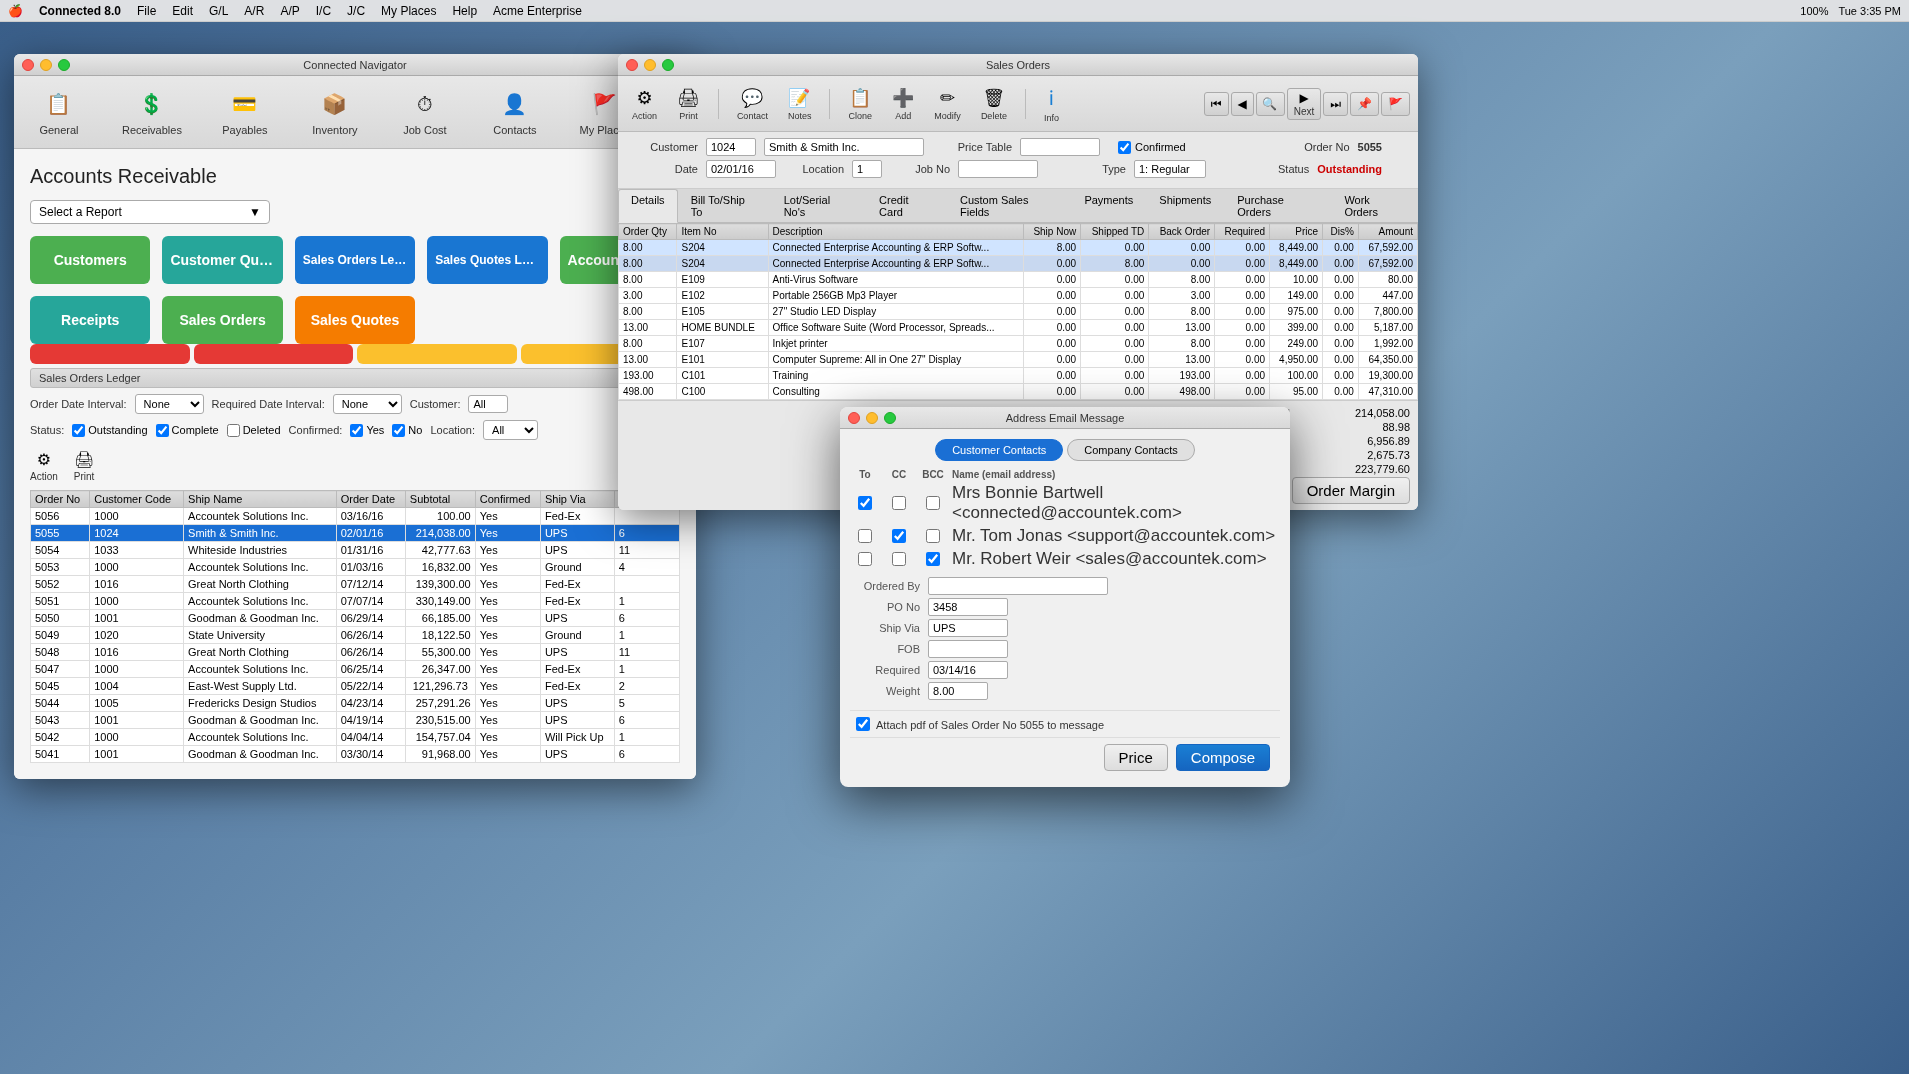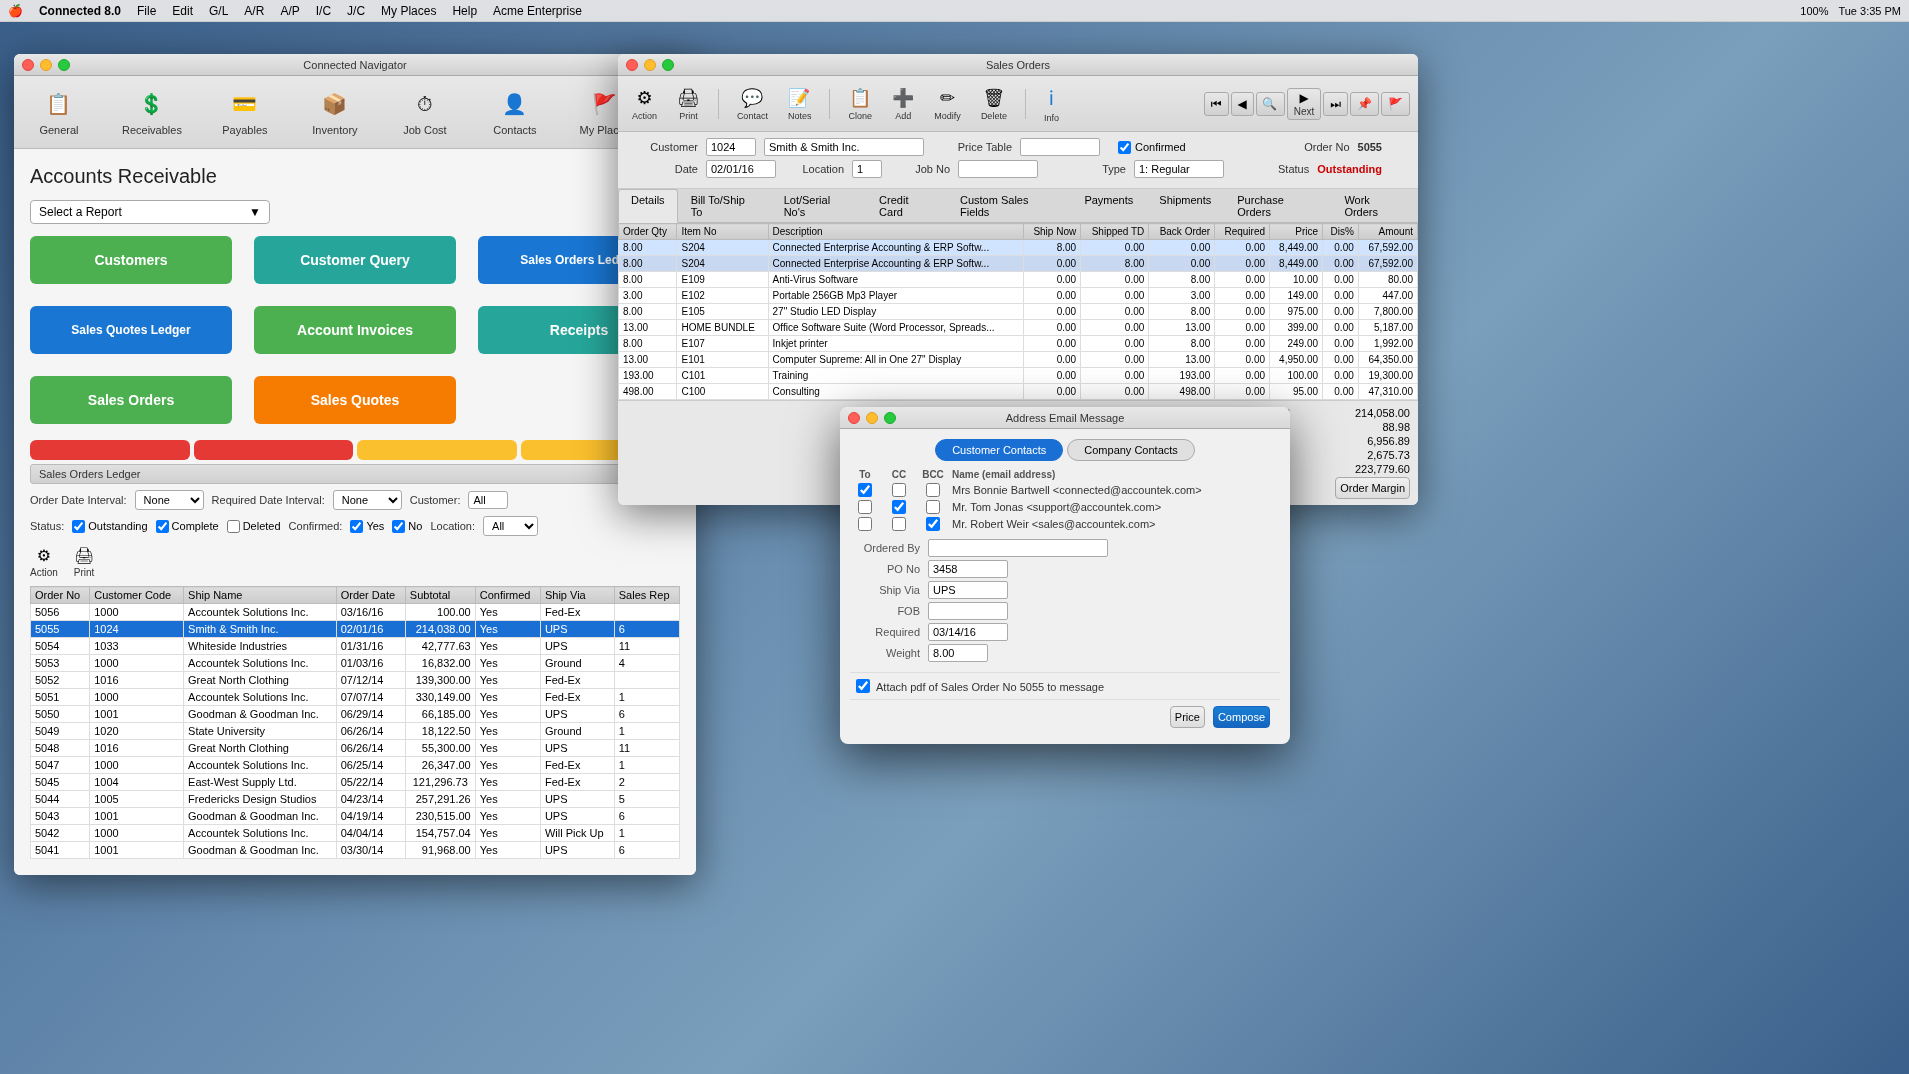--- a/index.html
+++ b/index.html
@@ -126,23 +126,23 @@
       width: 240px;
       display: flex;
       align-items: center;
       justify-content: space-between;
       cursor: pointer;
       font-size: 12px;
     }
 
     .menu-grid {
       display: grid;
-      grid-template-columns: repeat(3, 1fr);
-      gap: 22px;
-      margin-bottom: 16px;
+      grid-template-columns: repeat(5, 1fr);
+      gap: 12px;
+      margin-bottom: 0;
     }
     .menu-btn {
       padding: 16px 8px;
       border-radius: 6px;
       text-align: center;
       font-size: 14px;
       font-weight: 600;
       color: white;
       cursor: pointer;
       border: none;
@@ -378,36 +378,36 @@
 
     .email-grid {
       display: grid;
       grid-template-columns: 30px 30px 30px 1fr;
       gap: 3px 4px;
       align-items: center;
       margin-bottom: 8px;
     }
     .email-header { font-size: 10px; color: #555; text-align: center; font-weight: 600; }
     .email-check { width: 14px; height: 14px; margin: 0 auto; display: block; }
-    .email-name { font-size: 11px; color: #333; }
+    .email-name { font-size: 17px; color: #333; }
 
     .order-form-rows { font-size: 11px; margin-bottom: 8px; }
     .ofr { display: flex; gap: 8px; margin-bottom: 3px; align-items: center; }
     .ofr-label { min-width: 70px; color: #555; text-align: right; }
     .ofr-input { border: 1px solid #aaa; padding: 2px 4px; font-size: 11px; background: white; border-radius: 2px; }
 
     .attach-row { display: flex; align-items: flex-end; gap: 6px; padding: 6px; border-top: 1px solid #ddd; margin-top: 10px; }
     .attach-check { width: 14px; height: 14px; }
     .attach-label { font-size: 11px; color: #333; }
 
     .dialog-buttons { display: flex; justify-content: flex-end; gap: 8px; padding: 6px 10px; border-top: 1px solid #ddd; }
     .dialog-btn {
-      padding: 4px 4px;
+      padding: 4px 14px;
       border-radius: 4px;
-      font-size: 11px;
+      font-size: 15px;
       cursor: pointer;
       border: 1px solid #aaa;
       background: linear-gradient(to bottom, #f0f0f0, #ddd);
     }
     .dialog-btn.primary {
       background: linear-gradient(to bottom, #1a7fd4, #1565c0);
       color: white;
       border-color: #1565c0;
     }
   </style>
@@ -807,21 +807,21 @@
         <span class="form-value" style="font-weight:600;margin-right:16px;">5055</span>
       </div>
       <div class="form-row">
         <span class="form-label">Date</span>
         <input class="form-input" style="width: 70px;" value="02/01/16">
         <span class="form-label">Location</span>
         <input class="form-input" style="width: 30px;" value="1">
         <span class="form-label">Job No</span>
         <input class="form-input" style="width: 80px;">
         <span class="form-label" style="margin-left:20px;">Type</span>
-        <input class="form-input" style="width: 90px;" value="1: Regular">
+        <input class="form-input" style="width: 72px;" value="1: Regular">
         <span class="form-label" style="margin-left:auto;">Status</span>
         <span class="form-value" style="margin-right:16px;color:#c00;font-weight:600;">Outstanding</span>
       </div>
     </div>
 
     <div class="tabs-bar">
       <div class="tab-item active">Details</div>
       <div class="tab-item">Bill To/Ship To</div>
       <div class="tab-item">Lot/Serial No's</div>
       <div class="tab-item">Credit Card</div>

